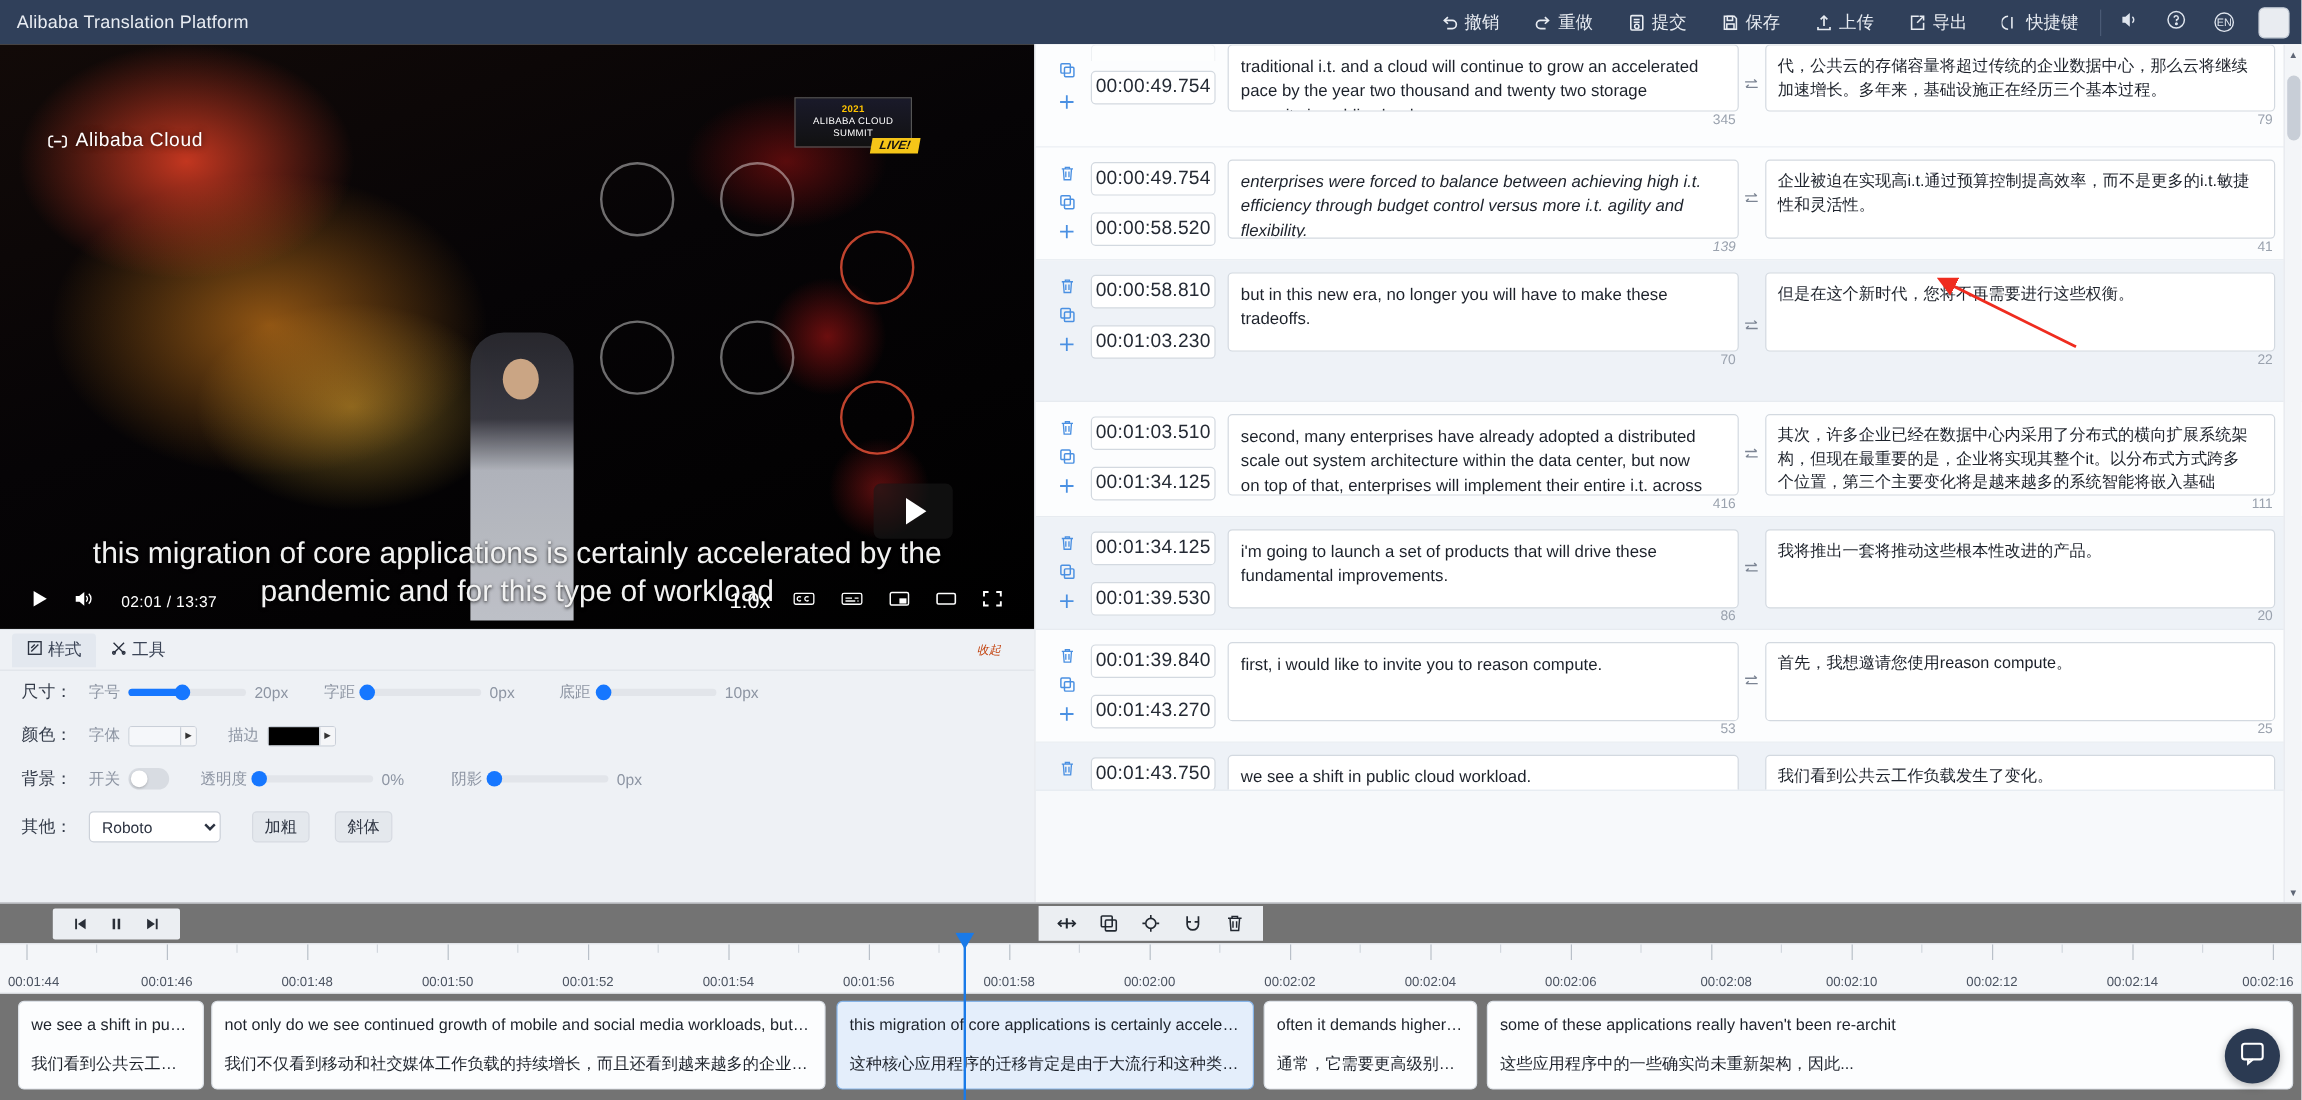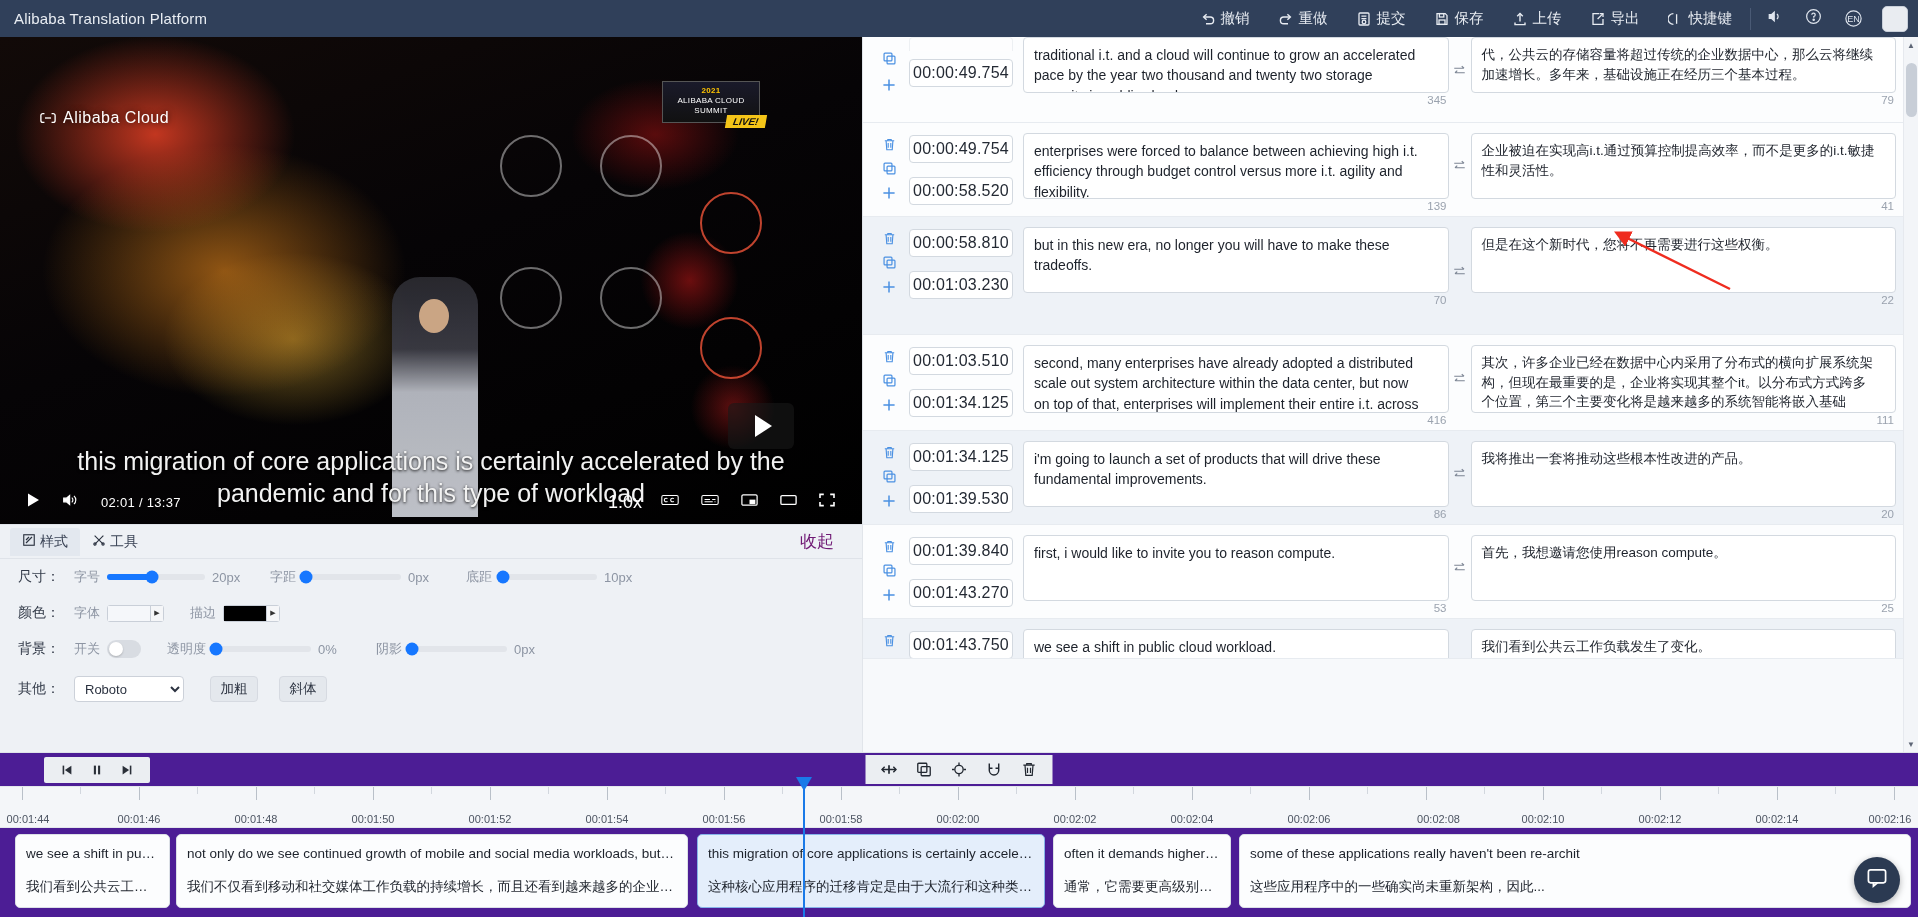--- a/index.html
+++ b/index.html
@@ -120,21 +120,21 @@
   #style-panel { flex:1; background:#eef1f5; border-top:1px solid #dfe3e9; }
   #style-tabs {
     display:flex; align-items:center; height:34px;
     border-bottom:1px solid #dfe3e9; background:#eef1f5; padding-left:10px;
   }
   .stab {
     display:flex; align-items:center; gap:4px; font-size:14px; color:#3b4456;
     padding:5px 12px; cursor:pointer;
   }
   .stab.active { background:#e3e8ef; border-radius:3px 3px 0 0; }
-  #collapse-btn { margin-left:auto; margin-right:28px; font-size:17px; color:#701a75; cursor:pointer; }
+  #collapse-btn { margin-left:auto; margin-right:28px; font-size:10px; color:#c2410c; cursor:pointer;font-style:italic; }
 
   .srow { display:flex; align-items:center; padding:9px 16px 9px 18px; gap:0; }
   .slabel { font-size:14px; color:#333b49; width:56px; flex:0 0 auto; }
   .sgroup { display:flex; align-items:center; gap:7px; margin-right:26px; }
   .sname { font-size:13px; color:#8d95a3; }
   .sval  { font-size:13px; color:#8d95a3; min-width:32px; }
 
   .slider { position:relative; height:6px; border-radius:4px; background:#e2e5ea; }
   .slider .fill { position:absolute; left:0; top:0; bottom:0; background:#1677ff; border-radius:4px; }
   .slider .knob {
@@ -217,21 +217,21 @@
   }
   .sb-arrow {
     position:absolute; left:0; right:0; height:16px; display:flex;
     align-items:center; justify-content:center; font-size:8px; color:#5e6676; cursor:pointer;
   }
 
   
   #annot-arrow { position:absolute; left:745px; top:190px; pointer-events:none; z-index:40; }
 
   
-  #timeline { height:165px; background:#4c1d95; border-top:1px solid #dfe3e9; position:relative; }
+  #timeline { height:165px; background:#737373; border-top:1px solid #dfe3e9; position:relative; }
   #tl-toolbar { height:33px; display:flex; align-items:center; position:relative; }
   #tl-nav {
     display:flex; align-items:center; gap:0; background:#ebeef2;
     padding:4px 8px; margin-left:44px; border-radius:2px;
   }
   #tl-nav .nb { padding:2px 8px; cursor:pointer; display:flex; }
   #tl-tools {
     position:absolute; left:50%; transform:translateX(-50%);
     display:flex; align-items:center; gap:0; background:#ebeef2; padding:3px 6px;
   }
@@ -664,21 +664,21 @@
         <span class="act">
           <svg width="16" height="16" viewBox="0 0 16 16" stroke="#4a90e2" stroke-width="1.5">
               <path d="M8 2.4v11.2M2.4 8h11.2"></path>
             </svg>
         </span>
       </div>
       <div class="row-times">
         <div class="tinput">00:00:49.754</div>
         <div class="tinput">00:00:58.520</div>
       </div>
-      <div class="txt-box-wrap" style="margin-left:10px;">
+      <div class="txt-box-wrap" style="margin-left:10px;font-style:italic;">
         <div class="txt-box" style="height:66px;">enterprises were forced to balance between achieving high i.t. efficiency through budget control versus more i.t. agility and flexibility.</div>
         <div class="counter">139</div>
       </div>
       <div class="swap-icon">
         <svg width="15" height="15" viewBox="0 0 16 16" fill="none" stroke="#7b8493" stroke-width="1.2">
           <path d="M2.4 5.6h10.2M10.4 3.4l2.4 2.2M13.6 10.4H3.4M5.6 8.2 3.2 10.4"></path>
         </svg>
       </div>
       <div class="txt-box-wrap">
         <div class="txt-box zh" style="height:66px;">企业被迫在实现高i.t.通过预算控制提高效率，而不是更多的i.t.敏捷性和灵活性。</div>

